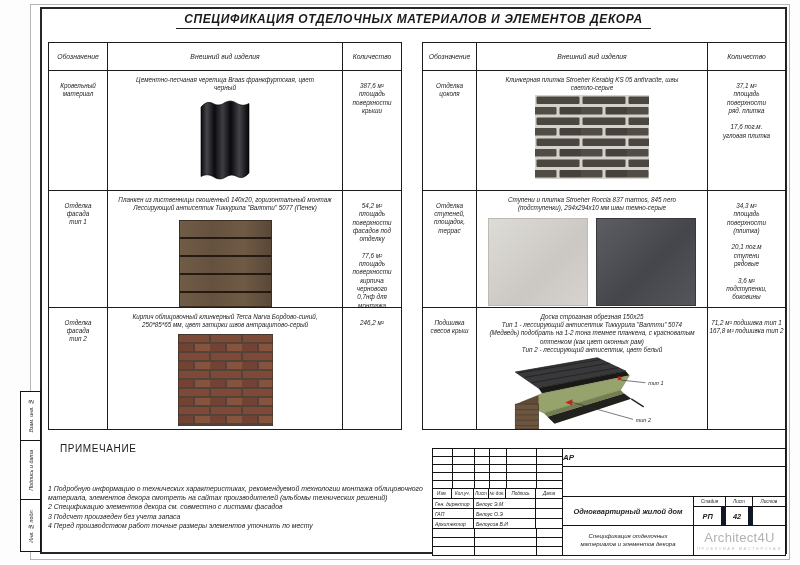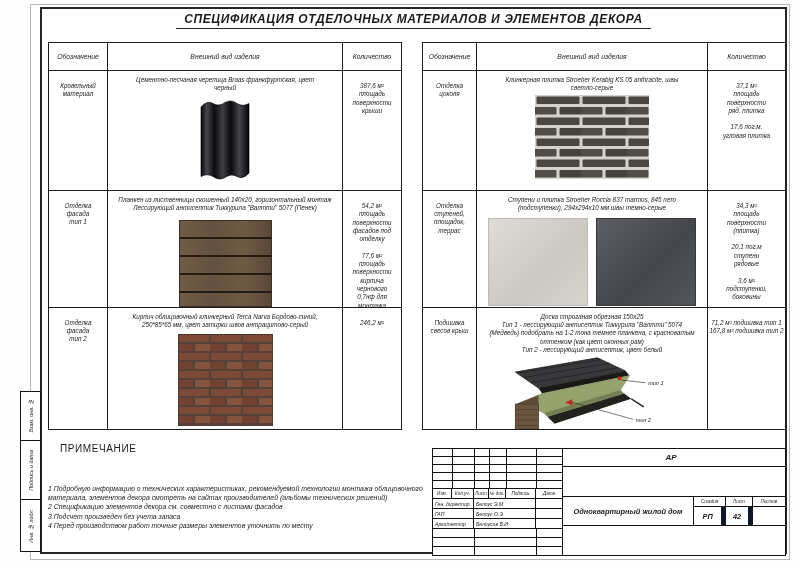--- a/index.html
+++ b/index.html
@@ -64,21 +64,21 @@
   .tb-name-row div { border-right:1px solid #141414; font-size:5.1px; font-style:italic; display:flex; align-items:center; padding-left:2px; overflow:hidden; white-space:nowrap; }
   .tb-name-row div:last-child { border-right:none; }
   .tb-bottom { flex:1;
     background-image:
       repeating-linear-gradient(180deg, transparent 0 8px, #141414 8px 9px),
       linear-gradient(#141414,#141414),linear-gradient(#141414,#141414);
     background-size:100% 100%,1px 100%,1px 100%;
     background-position:0 0,41px 0,103px 0;
     background-repeat:no-repeat; }
   #tb-right { position:absolute; left:130px; top:0; right:0; bottom:0; display:flex; flex-direction:column; }
-  .tb-ap { height:18px; border-bottom:1px solid #141414; font-size:8px; font-weight:bold; font-style:italic; text-align:center; line-height:17px; padding-right:6px; }
+  .tb-ap { height:18px; border-bottom:1px solid #141414; font-size:8px; font-weight:bold; font-style:italic; text-align:left; line-height:17px; padding-right:6px; }
   .tb-empty { height:30px; border-bottom:1px solid #141414; }
   .tb-mid { height:29px; border-bottom:1px solid #141414; display:flex; }
   .tb-project { width:131px; border-right:1px solid #141414; display:flex; align-items:center; justify-content:center;
     font-size:7.4px; font-weight:bold; font-style:italic; text-align:right; }
   .tb-stage { flex:1; display:grid; grid-template-columns:1fr .82fr 1fr; grid-template-rows:10px 1fr; }
   .tb-stage .sh { border-right:1px solid #141414; border-bottom:1px solid #141414; font-size:4.6px; font-style:italic; display:flex; align-items:center; justify-content:center; }
   .tb-stage .sv { border-right:5px solid #0f172a; font-size:7.4px; font-weight:bold; font-style:italic; display:flex; align-items:center; justify-content:center; }
   .tb-stage .nr { border-right:none; }
   .tb-doc { flex:1; display:flex; }
   .tb-doctitle { width:131px; border-right:1px solid #141414; display:flex; align-items:center; justify-content:center;
@@ -328,14 +328,22 @@
       <div class="tb-project">Одноквартирный жилой дом</div>
       <div class="tb-stage">
         <div class="sh">Стадия</div>
         <div class="sh">Лист</div>
         <div class="sh nr">Листов</div>
         <div class="sv">РП</div>
         <div class="sv">42</div>
         <div class="sv nr"></div>
       </div>
     </div>
+    <div class="tb-doc">
+      <div class="tb-doctitle pre">Спецификация отделочных
+материалов и элементов декора</div>
+      <div class="tb-logo">
+        <div class="logo-main">Architect4U</div>
+        <div class="logo-sub">ПРОЕКТНАЯ МАСТЕРСКАЯ</div>
+      </div>
+    </div>
   </div>
 </div>
 
 </body></html>

